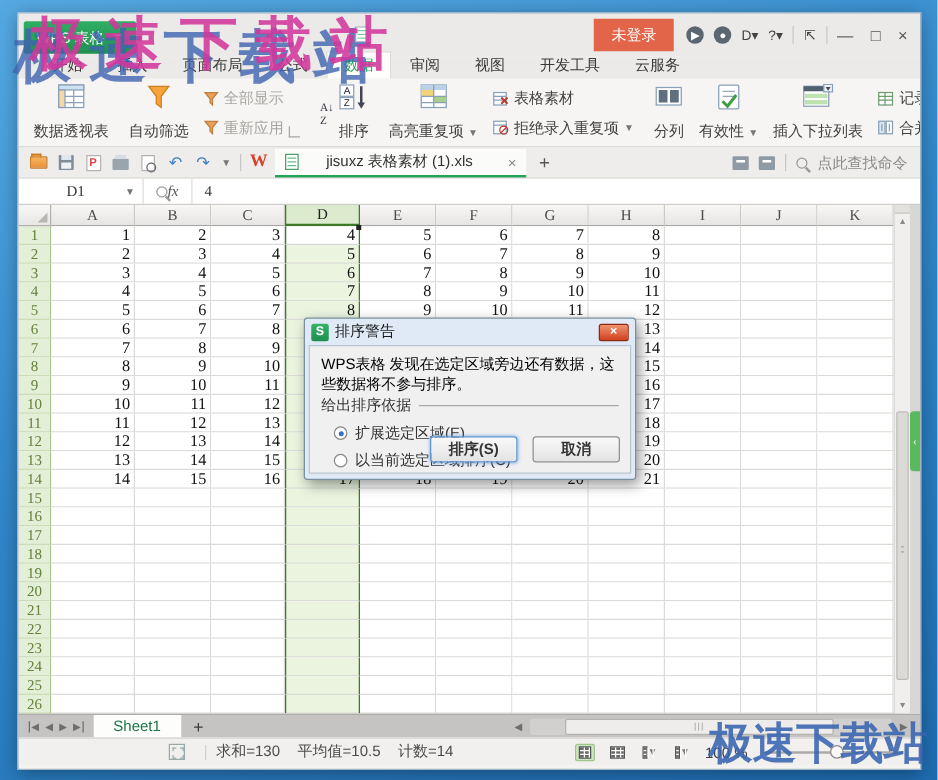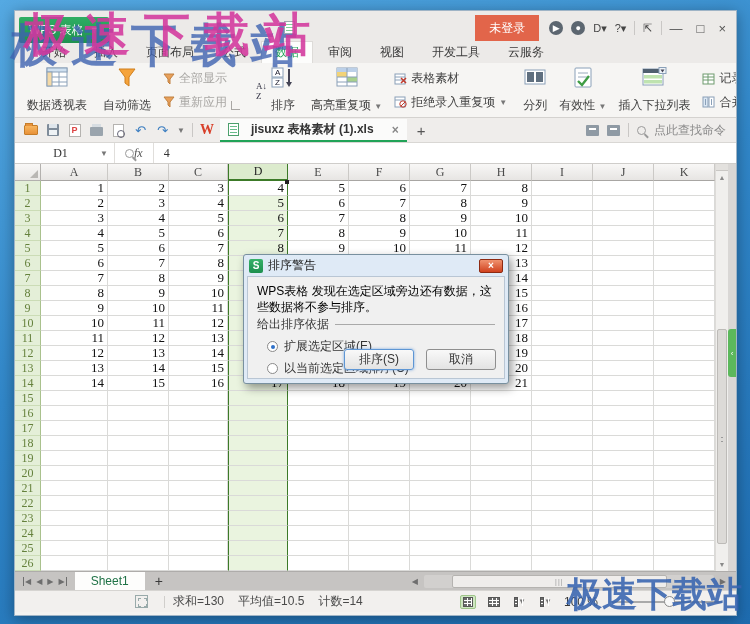--- a/index.html
+++ b/index.html
@@ -52,21 +52,21 @@
   .floppy{ width:12px; height:12px; background:#7f8c9a; border-radius:1px; position:relative;}
   .floppy:before{content:"";position:absolute;left:2px;top:0;width:8px;height:4px;background:#dfe6ec;}
   .floppy:after{content:"";position:absolute;left:2px;bottom:1px;width:8px;height:5px;background:#eef2f5;}
   .pdfp{ width:12px;height:13px;background:#fff;border:1px solid #b5b3b0;color:#d44;font-size:9px;font-weight:bold;display:flex;align-items:center;justify-content:center;}
   .printer{ width:13px;height:9px;background:#9aa4ad;border-radius:1px;position:relative;margin-top:3px;}
   .printer:before{content:"";position:absolute;top:-3px;left:2px;width:9px;height:3px;background:#d7dde2;}
   .preview{ width:11px;height:13px;background:#fff;border:1px solid #b5b3b0;position:relative;}
   .preview:before{content:"";position:absolute;right:-2px;bottom:-2px;width:6px;height:6px;border:1.5px solid #667;border-radius:50%;}
   .undo,.redo{ color:#3e7fc1; font-size:13px; }
   .wlogo{ color:#d8402a; font-weight:bold; font-size:14px; font-family:"Liberation Serif",serif;}
-  .dtab{ display:flex; align-items:center; gap:12px; background:#fbfbfa; border-bottom:2px solid #21a358; padding:0 8px; margin-top:1px;font-weight:bold;}
+  .dtab{ display:flex; align-items:center; gap:22px; background:#fbfbfa; border-bottom:2px solid #21a358; padding:0 8px; margin-top:1px;}
   .dtab .sheet-ico{ width:11px; height:13px; border:1px solid #4ca06c; background:#fff; position:relative;}
   .dtab .sheet-ico:before{content:"";position:absolute;left:1px;top:2px;width:7px;height:1px;background:#69bd8b;box-shadow:0 3px 0 #69bd8b,0 6px 0 #69bd8b;}
   .dtab .name{ color:#333; }
   .dtab .close{ color:#888; font-size:12px; margin-left:6px;}
   .newtab{ display:flex; align-items:center; padding:0 10px; color:#555; font-size:15px;}
   .docbar-right{ margin-left:auto; display:flex; align-items:center; gap:8px; padding-right:10px; color:#8a8a8a;}
   .sqico{ width:13px; height:11px; background:#8f9aa4; border-radius:1px; position:relative;}
   .sqico:before{content:"";position:absolute;left:3px;top:3px;width:7px;height:2px;background:#fff;}
   .mag{ width:9px; height:9px; border:1.5px solid #9a9a9a; border-radius:50%; position:relative; }
   .mag:before{content:"";position:absolute;right:-4px;bottom:-3px;width:5px;height:1.5px;background:#9a9a9a;transform:rotate(45deg);}
@@ -137,21 +137,21 @@
   .dlg-title .t{ color:#1a1a1a; }
   .dlg-close{ margin-left:auto; width:24px; height:14px; background:linear-gradient(#f0926f,#d0421f); border:1px solid #8e2a12; border-radius:2px; color:#fff; font-size:10px; line-height:11px; text-align:center; font-weight:bold;}
   .dlg-body{ background:#f0f0f0; border:1px solid #b9c6d4; height:103px; padding:6px 9px 0; position:relative;}
   .dlg-msg{ color:#000; line-height:16px; }
   .legend{ display:flex; align-items:center; margin-top:1px;}
   .legend .line{ flex:1; border-top:1px solid #a9a9a9; margin-left:6px;}
   .radio-row{ display:flex; align-items:center; gap:6px; margin:5px 0 0 10px;}
   .radio{ width:11px; height:11px; border:1px solid #8a8a8a; border-radius:50%; background:#fff; position:relative;}
   .radio.checked:before{ content:""; position:absolute; left:2.5px; top:2.5px; width:4px; height:4px; border-radius:50%; background:#2f71c9;}
   .dlg-btns{ position:absolute; right:8px; bottom:8px; display:flex; gap:12px;}
-  .dbtn{ width:70px; height:21px; border-radius:3px; background:linear-gradient(#f9f9f9,#e3e3e3); display:flex; align-items:center; justify-content:center; font-size:12px;}
+  .dbtn{ width:70px; height:21px; border-radius:3px; background:linear-gradient(#f9f9f9,#e3e3e3); display:flex; align-items:center; justify-content:center; font-size:12px;font-weight:bold;}
   .dbtn.primary{ border:1px solid #5e96d4; box-shadow:0 0 3px rgba(90,150,220,.8);}
   .dbtn.normal{ border:1px solid #8f8f8f;}
   
   .wm{ position:absolute; font-weight:bold; white-space:nowrap; pointer-events:none; font-family:"Liberation Sans",sans-serif;}
   .wm-top{ left:24px; top:4px; font-size:46px; letter-spacing:14px; color:rgba(211,55,156,.88); text-shadow:-13px 11px 0 rgba(62,99,176,.8);}
   .wm-bottom{ right:8px; bottom:6px; font-size:35px; letter-spacing:0px; color:rgba(55,99,175,.88);}
   
   .svgi{ display:block; }
 </style>
 </head>

